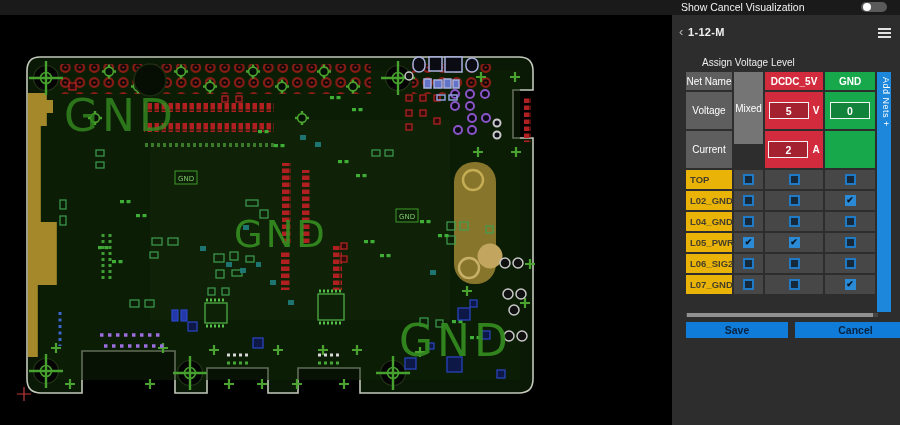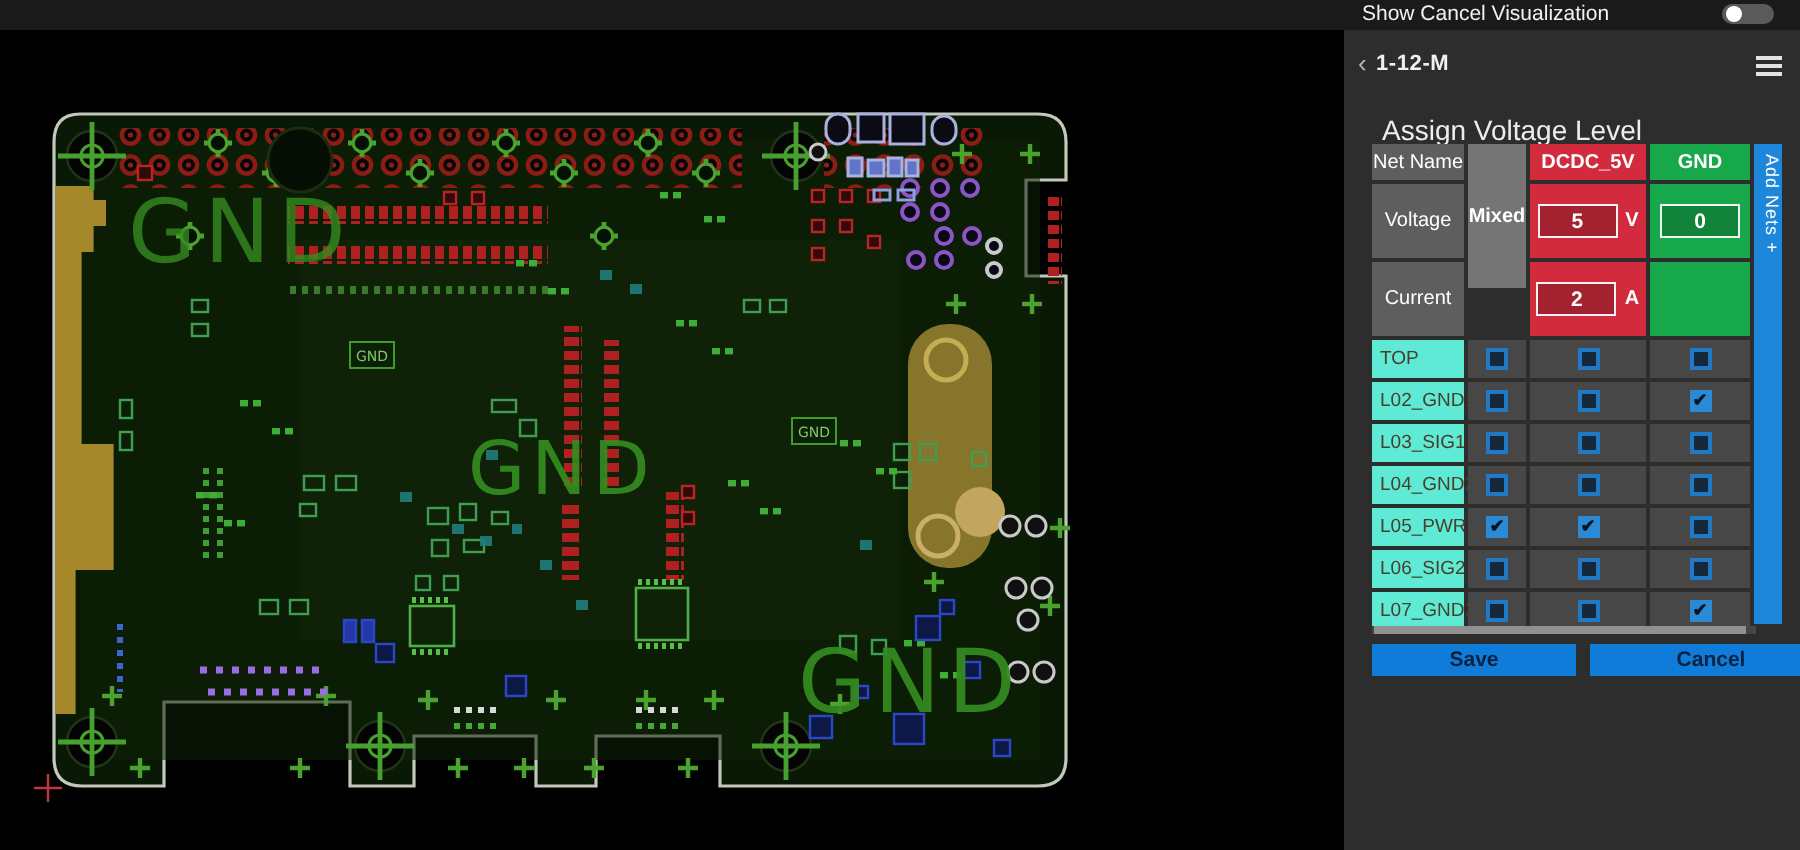--- a/index.html
+++ b/index.html
@@ -11,38 +11,38 @@
   .topbar .lbl{position:absolute;left:681px;top:1px;font-size:10.5px;color:#f2f2f2;}
   .toggle{position:absolute;left:861px;top:2px;width:26px;height:10px;background:#5a5a5a;border-radius:6px;}
   .toggle .knob{position:absolute;left:2px;top:1px;width:8px;height:8px;background:#fff;border-radius:50%;}
   
   .panel{position:absolute;left:672px;top:15px;width:228px;height:410px;background:#2d2d2d;z-index:4;}
   .phdr{position:absolute;left:0;top:9px;width:228px;height:18px;color:#f0f0f0;}
   .phdr .back{position:absolute;left:7px;top:0px;font-size:13px;color:#b5b5b5;line-height:16px;}
   .phdr .ttl{position:absolute;left:16px;top:2px;font-size:11px;font-weight:bold;letter-spacing:.3px;}
   .menu{position:absolute;left:206px;top:4px;width:13px;height:10px;}
   .menu div{width:13px;height:2px;background:#e2e2e2;margin-bottom:2px;}
-  .sect{position:absolute;left:19px;top:42px;font-size:14px;color:#ededed;}
+  .sect{position:absolute;left:30px;top:42px;font-size:10px;color:#ededed;}
   
   .vtable{position:absolute;left:14px;top:57px;width:189px;}
   .vt-row{display:flex;gap:2px;margin-top:2px;}
   .vt-row.first{margin-top:0;}
   .cell{display:flex;align-items:center;justify-content:center;font-size:10px;color:#fff;box-sizing:border-box;}
   .c1{width:46px;}.c2{width:29px;}.c3{width:58px;}.c4{width:50px;}
   .h18{height:18px;text-align:right;}.h25{height:37px;}.h19{height:19px;}
   .hdr{background:#5e5e5e;}
   .sp{background:transparent;}
   .red{background:#d22b3e;font-weight:bold;}
   .green{background:#17a84b;font-weight:bold;}
   .mixedcell{position:absolute;left:48px;top:0;width:29px;height:72px;background:#757575;
-             display:flex;align-items:center;justify-content:center;font-size:10px;font-weight:bold;color:#fff;}
+             display:flex;align-items:center;justify-content:center;font-size:10px;font-weight:normal;color:#fff;}
   .vinput{border:1px solid #f2f2f2;background:rgba(0,0,0,0.22);color:#fff;font-size:10.5px;font-weight:bold;
           width:38px;height:15px;display:flex;align-items:center;justify-content:center;}
   .unit{font-size:10px;font-weight:bold;color:#fff;margin-left:4px;}
-  .gold{background:#5eead4;color:#463f2a;font-weight:normal;font-size:9.5px;justify-content:flex-start;padding-left:4px;}
+  .gold{background:#eab308;color:#463f2a;font-weight:bold;font-size:9.5px;justify-content:flex-start;padding-left:4px;}
   .cbcell{background:#474747;}
   .cb{width:11px;height:11px;border:2px solid #2079c4;background:#15293a;box-sizing:border-box;
       display:flex;align-items:center;justify-content:center;font-size:9px;line-height:9px;color:#08141f;}
   .cb.checked{background:#2a8ad6;border-color:#2a8ad6;font-weight:bold;}
   .addnets{position:absolute;left:205px;top:57px;width:14px;height:240px;background:#1d87dc;color:#fff;
            font-size:9px;writing-mode:vertical-rl;text-align:left;padding-top:5px;box-sizing:border-box;letter-spacing:.5px;}
   .hscroll{position:absolute;left:14px;top:298px;width:192px;height:4px;background:#454545;}
   .hscroll .thumb{position:absolute;left:1px;top:0;width:186px;height:4px;background:#919191;}
   .btn{position:absolute;top:307px;height:16px;background:#0e7cd8;color:#0a2240;font-size:10.5px;font-weight:bold;
        display:flex;align-items:center;justify-content:center;cursor:pointer;}
@@ -392,32 +392,20 @@
               <div class="cb"></div>
             </div>
             <div class="cell h19 cbcell c3">
               <div class="cb"></div>
             </div>
             <div class="cell h19 cbcell c4">
               <div class="cb checked">✔</div>
             </div>
           </div>
           <div class="vt-row">
-            <div class="cell c1 h19 gold">L03_SIG1</div>
-            <div class="cell h19 cbcell c2">
-              <div class="cb"></div>
-            </div>
-            <div class="cell h19 cbcell c3">
-              <div class="cb"></div>
-            </div>
-            <div class="cell h19 cbcell c4">
-              <div class="cb"></div>
-            </div>
-          </div>
-          <div class="vt-row">
             <div class="cell c1 h19 gold">L04_GND2</div>
             <div class="cell h19 cbcell c2">
               <div class="cb"></div>
             </div>
             <div class="cell h19 cbcell c3">
               <div class="cb"></div>
             </div>
             <div class="cell h19 cbcell c4">
               <div class="cb"></div>
             </div>

